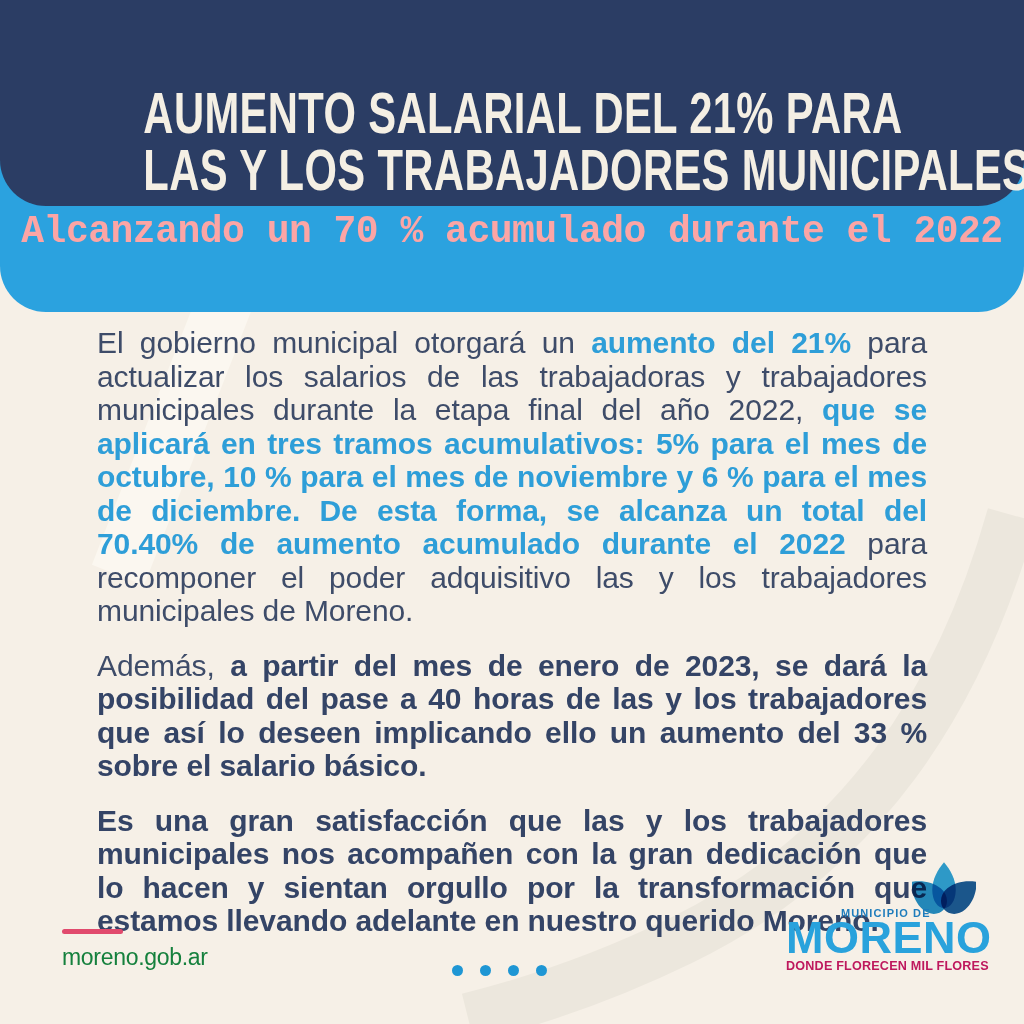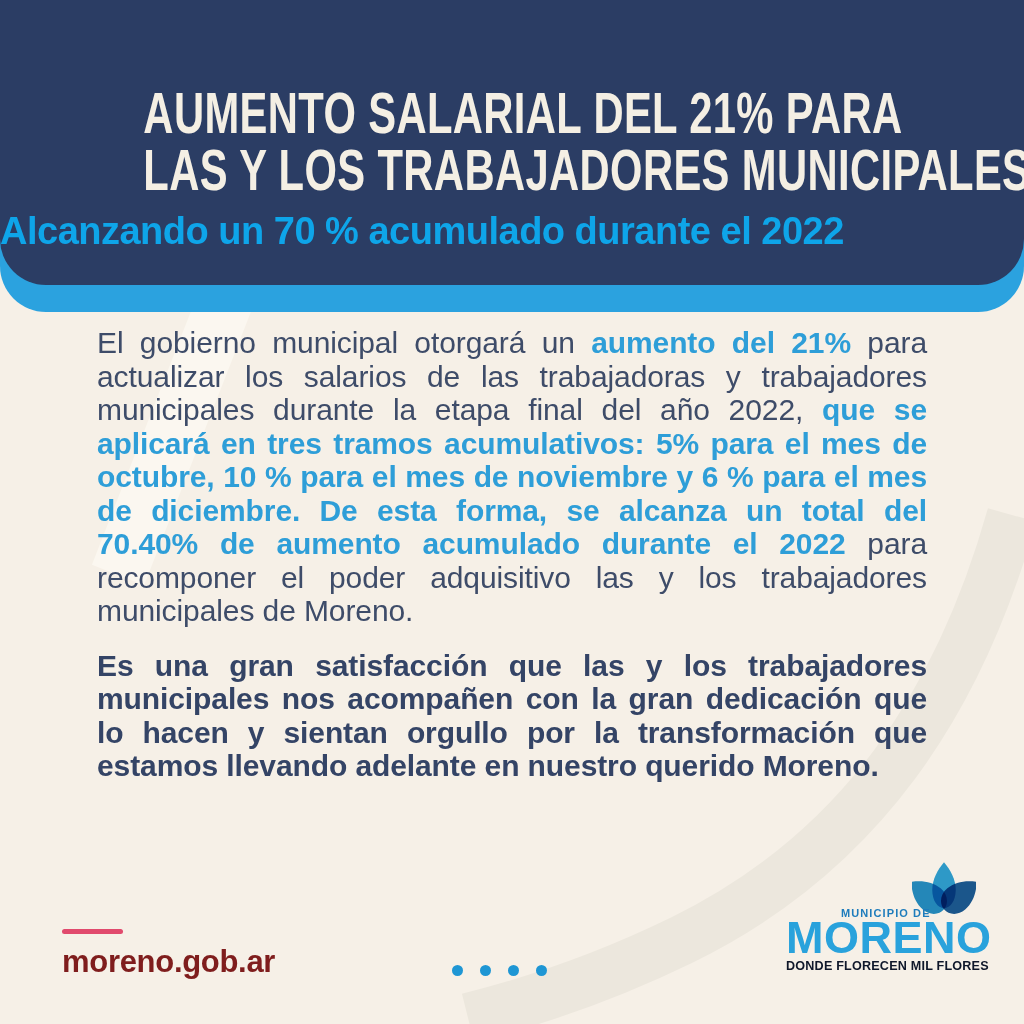--- a/index.html
+++ b/index.html
@@ -5,53 +5,53 @@
   html,body{margin:0;padding:0;}
   body{font-family:"Liberation Sans",sans-serif;background:#d8d4cc;}
   .poster{position:relative;width:1024px;height:1024px;background:#F6F0E7;overflow:hidden;margin:0 auto;}
 
   
   .watermark{position:absolute;left:0;top:0;width:1024px;height:1024px;pointer-events:none;}
 
   
   .band-blue{position:absolute;left:0;top:0;width:1024px;height:312px;background:#2BA2DF;
              border-radius:0 0 46px 46px;}
-  .band-navy{position:absolute;left:0;top:0;width:1024px;height:285px;background:#2B3D64;
-             border-radius:0 0 46px 46px;}
+  .band-navy{position:absolute;left:0;top:0;width:1024px;height:206px;background:#2B3D64;
+             border-radius:0 0 46px 46px;text-align:center;}
   .title-scale{margin-top:84px;transform:scaleX(0.72);transform-origin:50% 0;white-space:nowrap;}
   .title-line{display:block;color:#F4EFE4;font-size:58px;line-height:57px;font-weight:800;
               letter-spacing:0.5px;}
-  .subtitle{margin-top:12px;color:#0ea5e9;font-size:38px;font-weight:700;letter-spacing:-0.5px;
-            white-space:nowrap;}
+  .subtitle{margin-top:12px;color:#fca5a5;font-size:38px;font-weight:700;letter-spacing:-0.5px;
+            white-space:nowrap;font-family:Liberation Mono, monospace;}
 
   
   .content{position:absolute;left:97px;top:326px;width:830px;color:#3E4C69;}
   .content p{margin:0 0 21px 0;font-size:30px;line-height:33.5px;text-align:justify;
              letter-spacing:-0.1px;}
   .content .normal{font-weight:400;}
   .content .highlight{color:#2E9ED8;font-weight:700;}
   .content .bold{font-weight:700;color:#3444668;}
   .content .bold{color:#344466;}
 
   
   .pink-line{position:absolute;left:62px;top:929px;width:61px;height:5px;border-radius:3px;
              background:#E14A6D;}
-  .site{position:absolute;left:62px;top:944px;font-size:31px;font-weight:700;color:#7f1d1d;
+  .site{position:absolute;left:62px;top:944px;font-size:23px;font-weight:400;color:#15803d;
         text-decoration:none;letter-spacing:-0.3px;}
   .dots{position:absolute;left:452px;top:965px;display:flex;gap:17px;}
   .dot{width:11px;height:11px;border-radius:50%;background:#1E96D4;}
 
   
   .logo{position:absolute;left:786px;top:860px;width:192px;height:118px;}
   .flower{position:absolute;left:126px;top:0px;width:64px;height:58px;}
   .logo-small{position:absolute;left:55px;top:47px;width:80px;font-size:11px;font-weight:700;
               color:#1E7CBC;letter-spacing:1.1px;white-space:nowrap;}
   .logo-name{position:absolute;left:0px;top:58px;font-size:45px;font-weight:800;color:#29A2DC;
              letter-spacing:0.5px;line-height:40px;white-space:nowrap;}
-  .logo-tagline{position:absolute;left:0px;top:99px;font-size:12.6px;font-weight:700;color:#0f172a;
+  .logo-tagline{position:absolute;left:0px;top:99px;font-size:12.6px;font-weight:700;color:#be185d;
                 letter-spacing:0.2px;white-space:nowrap;text-align:center;}
 </style>
 </head>
 <body>
 
 <div class="poster">
 
   <svg class="watermark" viewBox="0 0 1024 1024" xmlns="http://www.w3.org/2000/svg">
     <path d="M1012,515 C960,700 862,852 682,940 C600,980 532,1002 468,1018" fill="none" stroke="#ECE7DD" stroke-width="50" stroke-linecap="butt"></path>
     <path d="M252,232 L118,575" fill="none" stroke="#FBF7F0" stroke-width="56" stroke-linecap="butt"></path>
@@ -61,20 +61,21 @@
   <header class="band-navy">
     <h1 class="title-scale" style="margin-bottom:0;">
       <span class="title-line">AUMENTO SALARIAL DEL 21% PARA</span>
       <span class="title-line">LAS Y LOS TRABAJADORES MUNICIPALES</span>
     </h1>
     <div class="subtitle">Alcanzando un 70 % acumulado durante el 2022</div>
   </header>
 
   <main class="content" id="paragraphs">
       <p><span class="normal">El gobierno municipal otorgará un </span><span class="highlight">aumento del 21%</span><span class="normal"> para actualizar los salarios de las trabajadoras y trabajadores municipales durante la etapa final del año 2022, </span><span class="highlight">que se aplicará en tres tramos acumulativos: 5% para el mes de octubre, 10 % para el mes de noviembre y 6 % para el mes de diciembre. De esta forma, se alcanza un total del 70.40% de aumento acumulado durante el 2022</span><span class="normal"> para recomponer el poder adquisitivo las y los trabajadores municipales de Moreno.</span></p>
+      <p><span class="normal">Además, </span><span class="bold">a partir del mes de enero de 2023, se dará la posibilidad del pase a 40 horas de las y los trabajadores que así lo deseen implicando ello un aumento del 33 % sobre el salario básico.</span></p>
       <p><span class="bold">Es una gran satisfacción que las y los trabajadores municipales nos acompañen con la gran dedicación que lo hacen y sientan orgullo por la transformación que estamos llevando adelante en nuestro querido Moreno.</span></p>
     </main>
 
   <div class="pink-line"></div>
   <a class="site" href="#">moreno.gob.ar</a>
 
   <div class="dots" id="dots">
       <span class="dot"></span>
       <span class="dot"></span>
       <span class="dot"></span>

